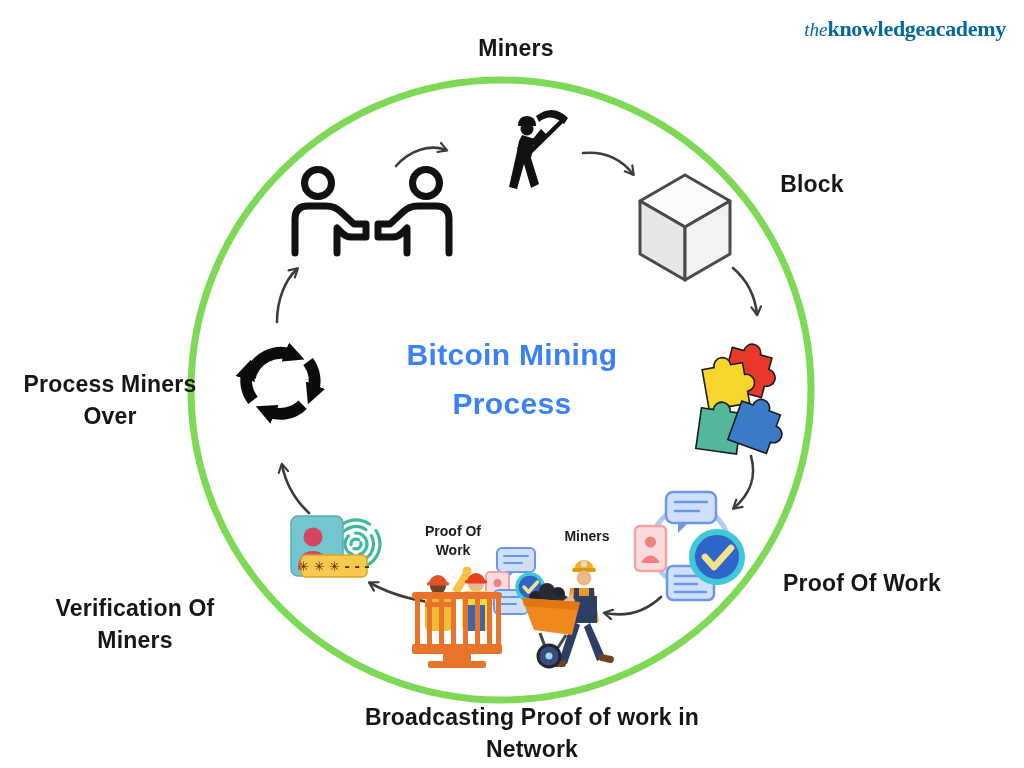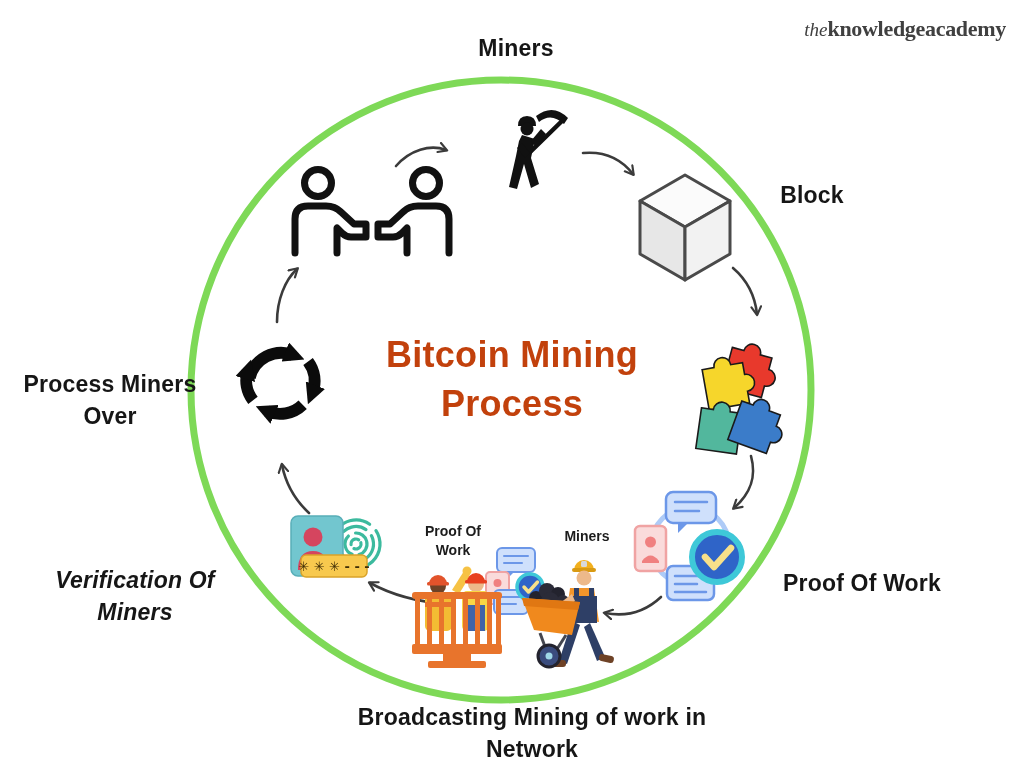--- a/index.html
+++ b/index.html
@@ -11,24 +11,24 @@
   .label{
     position:absolute;font-weight:700;color:#161616;text-align:center;
     font-size:23px;line-height:32px;letter-spacing:0.2px;
   }
   .small-label{
     position:absolute;font-weight:700;color:#1c1c1c;text-align:center;
     font-size:14px;line-height:19px;
   }
   .title{
     position:absolute;left:352px;top:330px;width:320px;text-align:center;
-    font-weight:700;font-size:36px;line-height:49px;color:#c2410c;letter-spacing:0.3px;
+    font-weight:700;font-size:30px;line-height:49px;color:#3b82f6;letter-spacing:0.3px;
   }
   .logo{
-    position:absolute;right:18px;top:16px;color:#404040;
+    position:absolute;right:18px;top:16px;color:#0369a1;
     font-family:"Liberation Serif", serif;white-space:nowrap;
   }
   .logo .the{font-style:italic;font-size:19px;font-weight:400;}
   .logo .knowledge{font-size:22px;font-weight:600;letter-spacing:-0.3px;}
   .logo .academy{font-size:22px;font-weight:800;letter-spacing:-0.3px;}
 </style>
 </head>
 <body>
 
 <div class="canvas">
@@ -215,28 +215,28 @@
 
   <div class="logo">
     <span class="the">the</span><span class="knowledge">knowledge</span><span class="academy">academy</span>
   </div>
 
   <div class="title">Bitcoin Mining Process</div>
 
   <div class="label" style="left:436px;top:32px;width:160px;">Miners</div>
 
 
-  <div class="label" style="left:732px;top:168px;width:160px;margin-top:11px;">Block</div>
+  <div class="label" style="left:732px;top:168px;width:160px;">Block</div>
 
 
   <div class="label" style="left:742px;top:567px;width:240px;">Proof Of Work</div>
 
-  <div class="label" style="left:332px;top:701px;width:400px;">Broadcasting Mining of work in Network</div>
-
-  <div class="label" style="left:15px;top:564px;width:240px;font-style:italic;">Verification Of Miners</div>
+  <div class="label" style="left:332px;top:701px;width:400px;">Broadcasting Proof of work in Network</div>
+
+  <div class="label" style="left:15px;top:592px;width:240px;">Verification Of Miners</div>
 
   <div class="label" style="left:0px;top:368px;width:220px;">Process Miners Over</div>
 
   <div class="small-label" style="left:411px;top:522px;width:84px;">Proof Of Work</div>
 
   <div class="small-label" style="left:537px;top:527px;width:100px;">Miners</div>
 
 </div>
 
 </body></html>

